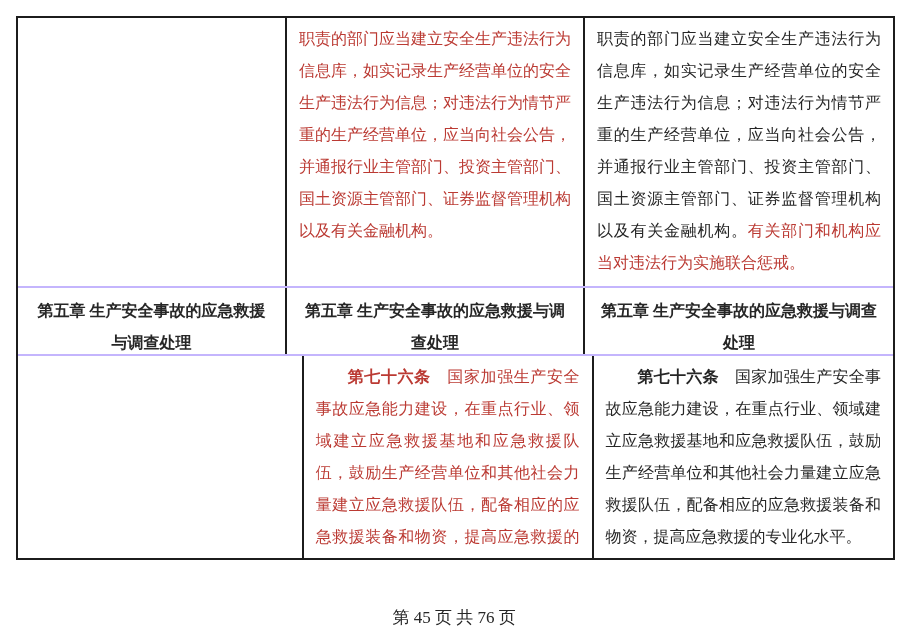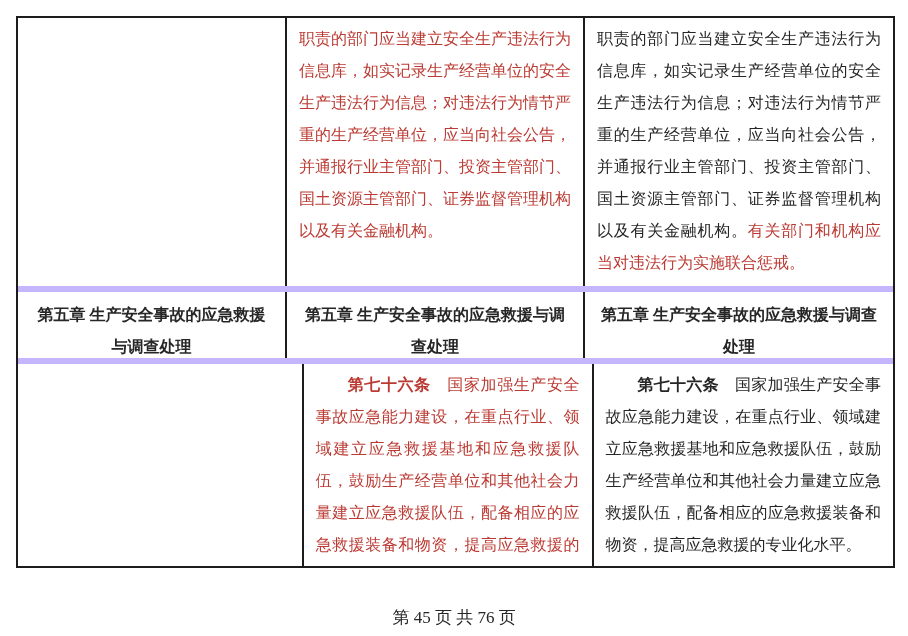--- a/index.html
+++ b/index.html
@@ -18,21 +18,21 @@
     position: absolute;
     left: 16px;
     top: 16px;
     width: 875px;
     border: 2px solid #1c1c1c;
     box-sizing: content-box;
     background: #ffffff;
   }
   .trow {
     display: flex;
-    border-bottom: 6px solid #c4b5fd;
+    border-bottom: 2px solid #c4b5fd;
   }
   .trow:last-child {
     border-bottom: none;
     margin-left: 24px;
   }
   .tcell {
     box-sizing: border-box;
     padding: 5px 12px 0 12px;
     font-size: 16px;
     line-height: 32px;

